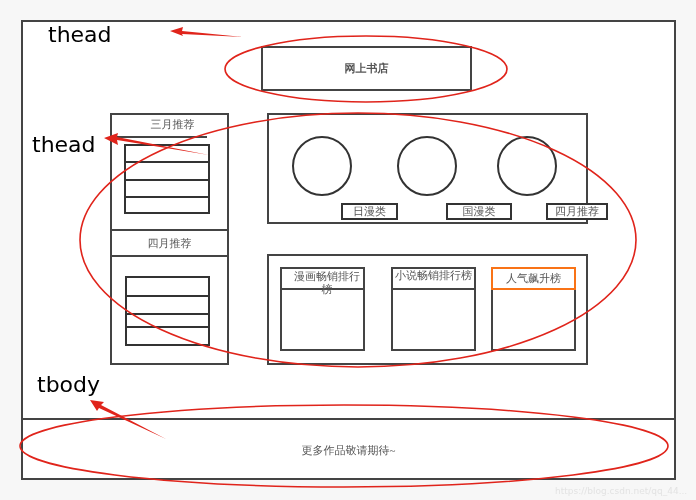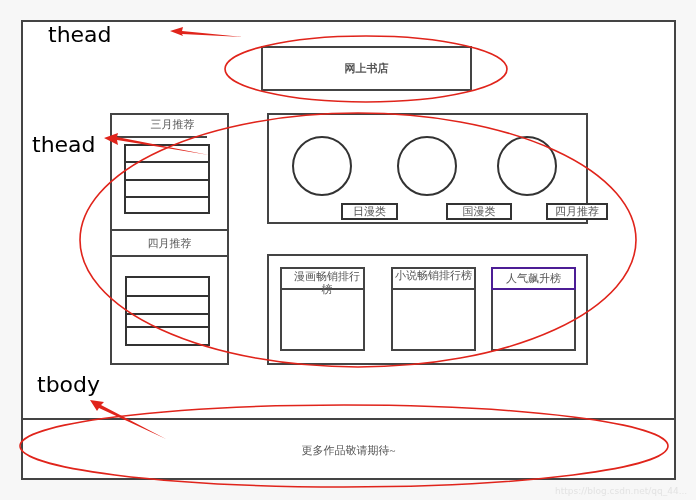--- a/index.html
+++ b/index.html
@@ -79,21 +79,21 @@
 <div class="abs text" style="left:280px; top:267px; width:85px; height:23px; border:2px solid #444; border-bottom:2px solid #444; align-items:flex-start; padding-top:1px; overflow:visible; background:transparent;">
   <span style="width:78px; display:block;margin-left:9px;">漫画畅销排行榜</span>
 </div>
 
 <div class="abs box" style="left:391px; top:267px; width:85px; height:84px;"></div>
 <div class="abs text" style="left:391px; top:267px; width:85px; height:23px; border:2px solid #444; align-items:flex-start; padding-top:0px; overflow:visible; background:transparent;">
   <span style="width:78px; display:block;">小说畅销排行榜</span>
 </div>
 
 <div class="abs box" style="left:491px; top:267px; width:85px; height:84px;"></div>
-<div class="abs text" style="left:491px; top:267px; width:85px; height:23px; border:2px solid #4c1d95; background:transparent;">
+<div class="abs text" style="left:491px; top:267px; width:85px; height:23px; border:2px solid #f97316; background:transparent;">
   <span>人气飙升榜</span>
 </div>
 
 <div class="abs text" style="left:21px; top:420px; width:655px; height:60px;font-family:Liberation Serif, serif;">
   <span>更多作品敬请期待~</span>
 </div>
 
 <div class="abs annot" style="left:48px; top:22px;">
   <span>thead</span>
 </div>

